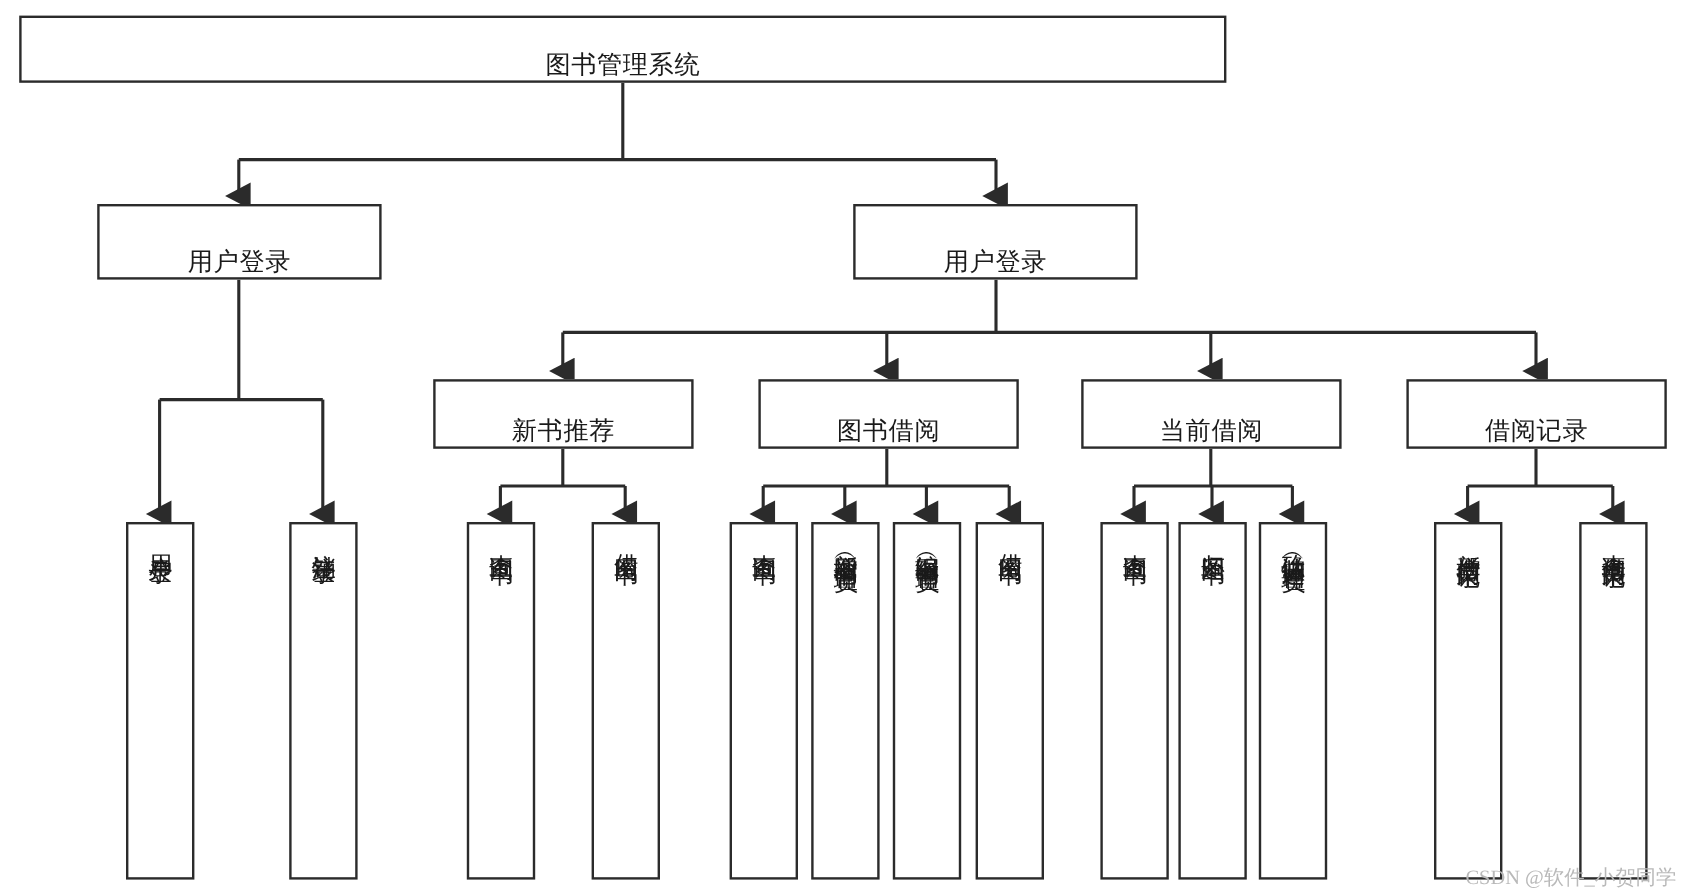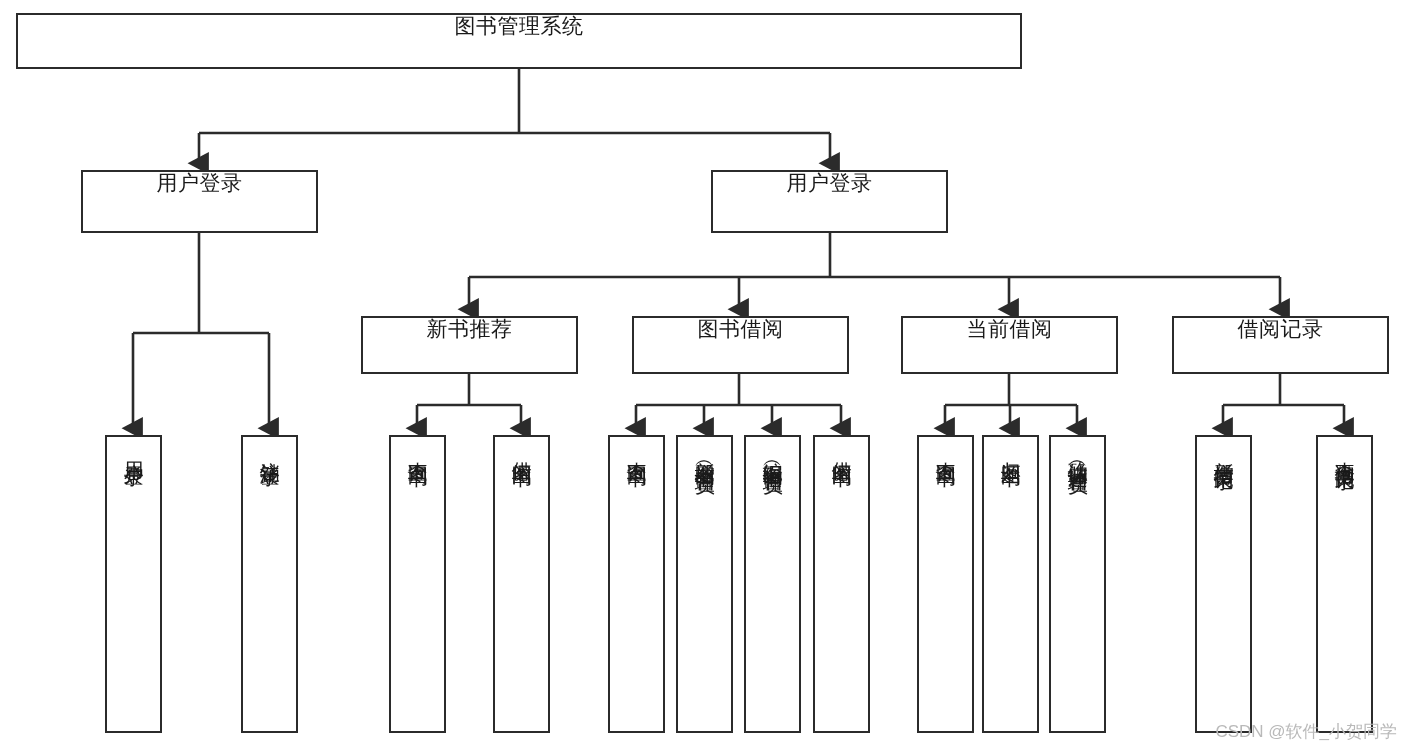--- a/index.html
+++ b/index.html
@@ -24,21 +24,21 @@
     top: 0;
     width: 1405px;
     height: 747px;
   }
   .node {
     position: absolute;
     box-sizing: border-box;
     border: 2px solid #2b2b2b;
     background: #ffffff;
     display: flex;
-    align-items: flex-start;
+    align-items: flex-end;
     justify-content: center;
     color: #1a1a1a;
     z-index: 2;
   }
   .node-label {
     display: block;
     text-align: center;
     line-height: 1.12;
     letter-spacing: 0.5px;
   }
@@ -59,21 +59,21 @@
     white-space: nowrap;
   }
   #watermark {
     position: absolute;
     right: 8px;
     bottom: 4px;
     font-size: 17px;
     color: #b9b9b9;
     z-index: 5;
     white-space: nowrap;
-    font-family: Liberation Sans, sans-serif;
+    font-family: Liberation Serif, serif;
   }
 </style>
 </head>
 <body>
 
 <div id="diagram-root">
 
   <svg id="diagram-svg" viewBox="0 0 1405 747" xmlns="http://www.w3.org/2000/svg">
     <defs>
       <marker id="arrowhead" markerWidth="9" markerHeight="9" refX="4.2" refY="4.4" orient="auto" markerUnits="strokeWidth">

